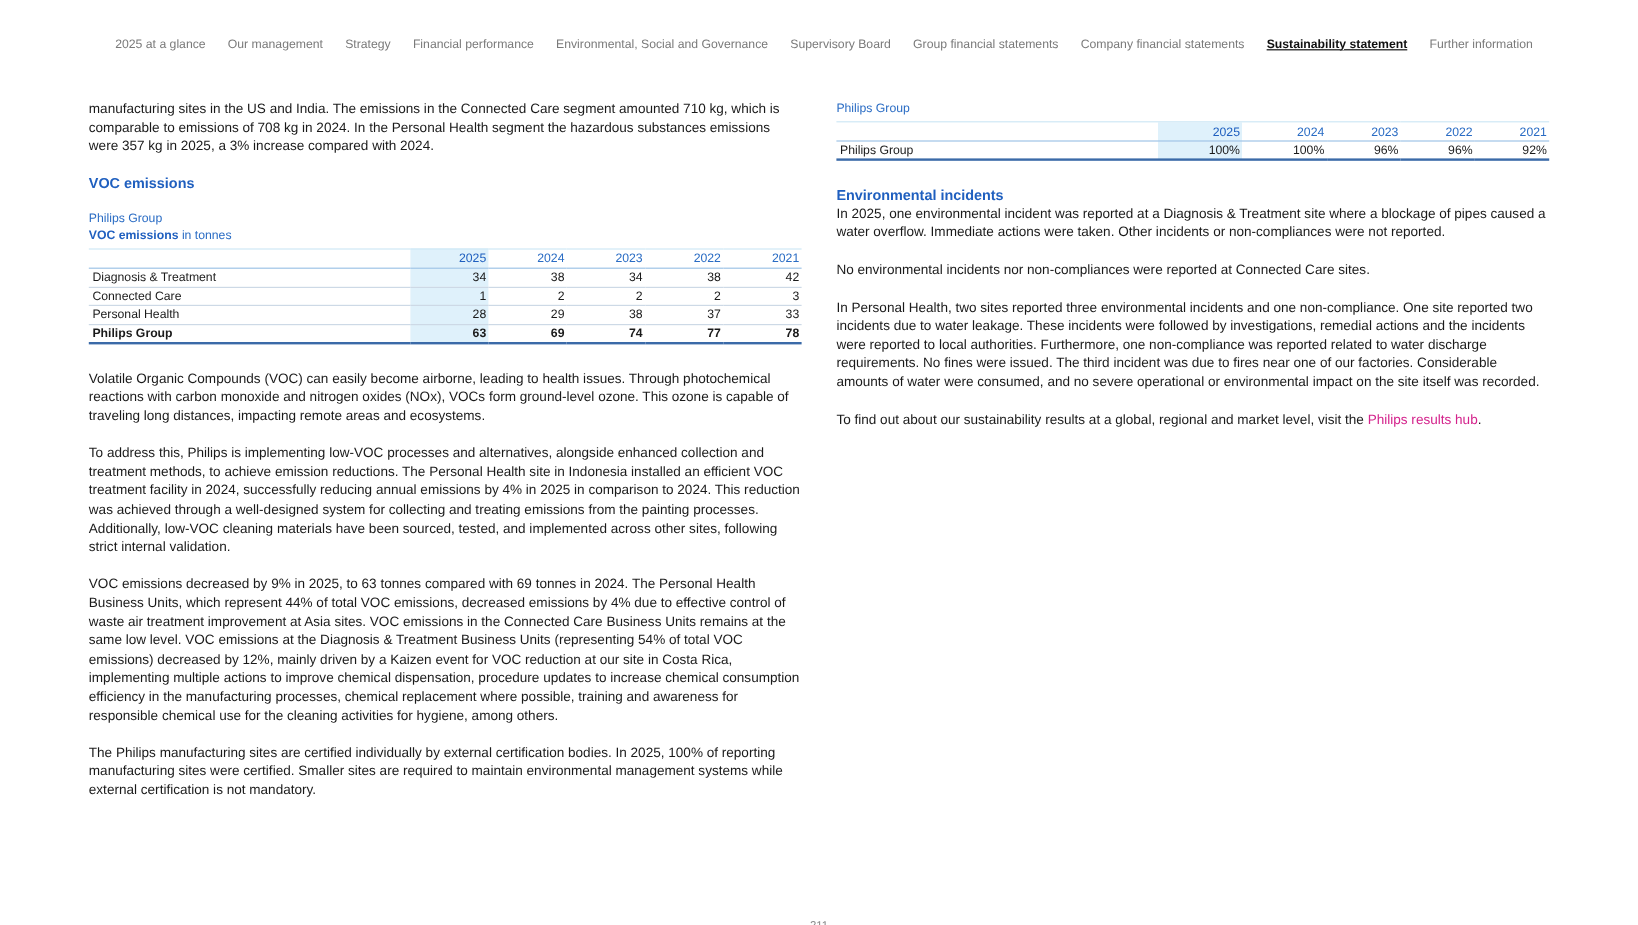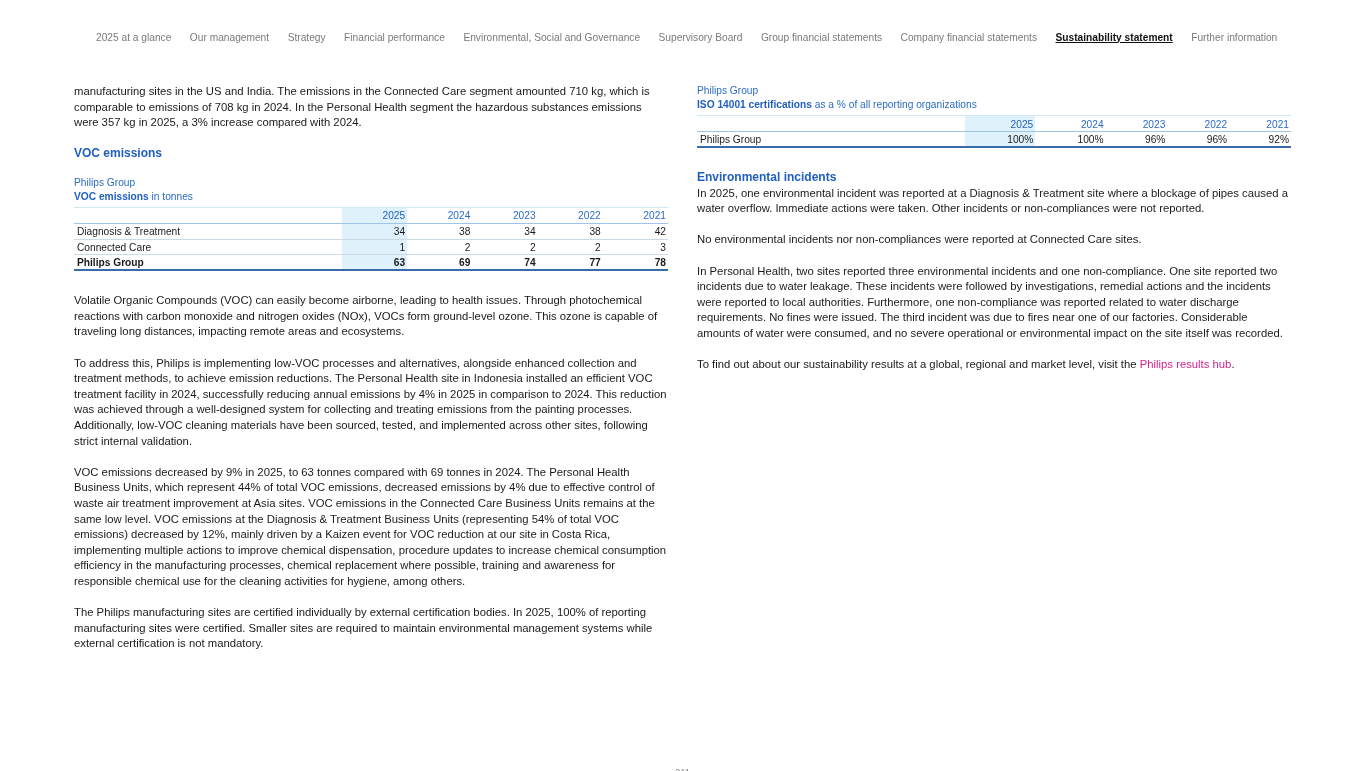--- a/index.html
+++ b/index.html
@@ -119,20 +119,28 @@
         <td>42</td>
       </tr>
       <tr>
         <td class="label">Connected Care</td>
         <td class="hl">1</td>
         <td>2</td>
         <td>2</td>
         <td>2</td>
         <td>3</td>
       </tr>
+      <tr>
+        <td class="label">Personal Health</td>
+        <td class="hl">28</td>
+        <td>29</td>
+        <td>38</td>
+        <td>37</td>
+        <td>33</td>
+      </tr>
       <tr class="total">
         <td class="label">Philips Group</td>
         <td class="hl">63</td>
         <td>69</td>
         <td>74</td>
         <td>77</td>
         <td>78</td>
       </tr>
     </tbody>
   </table>
@@ -143,23 +151,20 @@
   <p class="body">To address this, Philips is implementing low-VOC processes and alternatives, alongside enhanced collection and treatment methods, to achieve emission reductions. The Personal Health site in Indonesia installed an efficient VOC treatment facility in 2024, successfully reducing annual emissions by 4% in 2025 in comparison to 2024. This reduction was achieved through a well-designed system for collecting and treating emissions from the painting processes. Additionally, low-VOC cleaning materials have been sourced, tested, and implemented across other sites, following strict internal validation.</p>
   <div class="gap"></div>
   <p class="body">VOC emissions decreased by 9% in 2025, to 63 tonnes compared with 69 tonnes in 2024. The Personal Health Business Units, which represent 44% of total VOC emissions, decreased emissions by 4% due to effective control of waste air treatment improvement at Asia sites. VOC emissions in the Connected Care Business Units remains at the same low level. VOC emissions at the Diagnosis &amp; Treatment Business Units (representing 54% of total VOC emissions) decreased by 12%, mainly driven by a Kaizen event for VOC reduction at our site in Costa Rica, implementing multiple actions to improve chemical dispensation, procedure updates to increase chemical consumption efficiency in the manufacturing processes, chemical replacement where possible, training and awareness for responsible chemical use for the cleaning activities for hygiene, among others.</p>
   <div class="gap"></div>
   <p class="body">The Philips manufacturing sites are certified individually by external certification bodies. In 2025, 100% of reporting manufacturing sites were certified. Smaller sites are required to maintain environmental management systems while external certification is not mandatory.</p>
 </section>
 
 <section class="col-right">
   <div>
     <div class="tbl-caption">Philips Group</div>
-    <div class="tbl-caption">
-      <b>ISO 14001 certifications</b><span> as a % of all reporting organizations</span>
-    </div>
   </div>
   <table class="data">
     <colgroup>
         <col class="c-label">
         <col>
         <col>
         <col>
         <col>
         <col>
       </colgroup>

